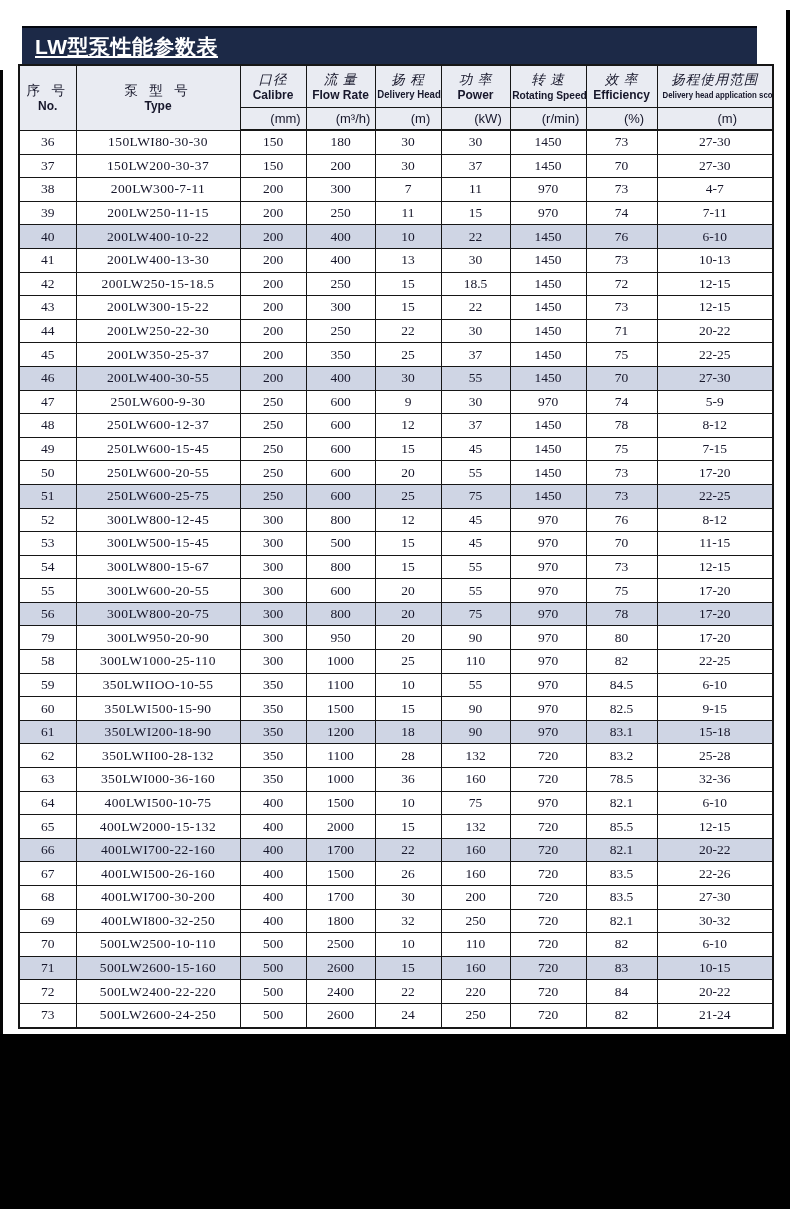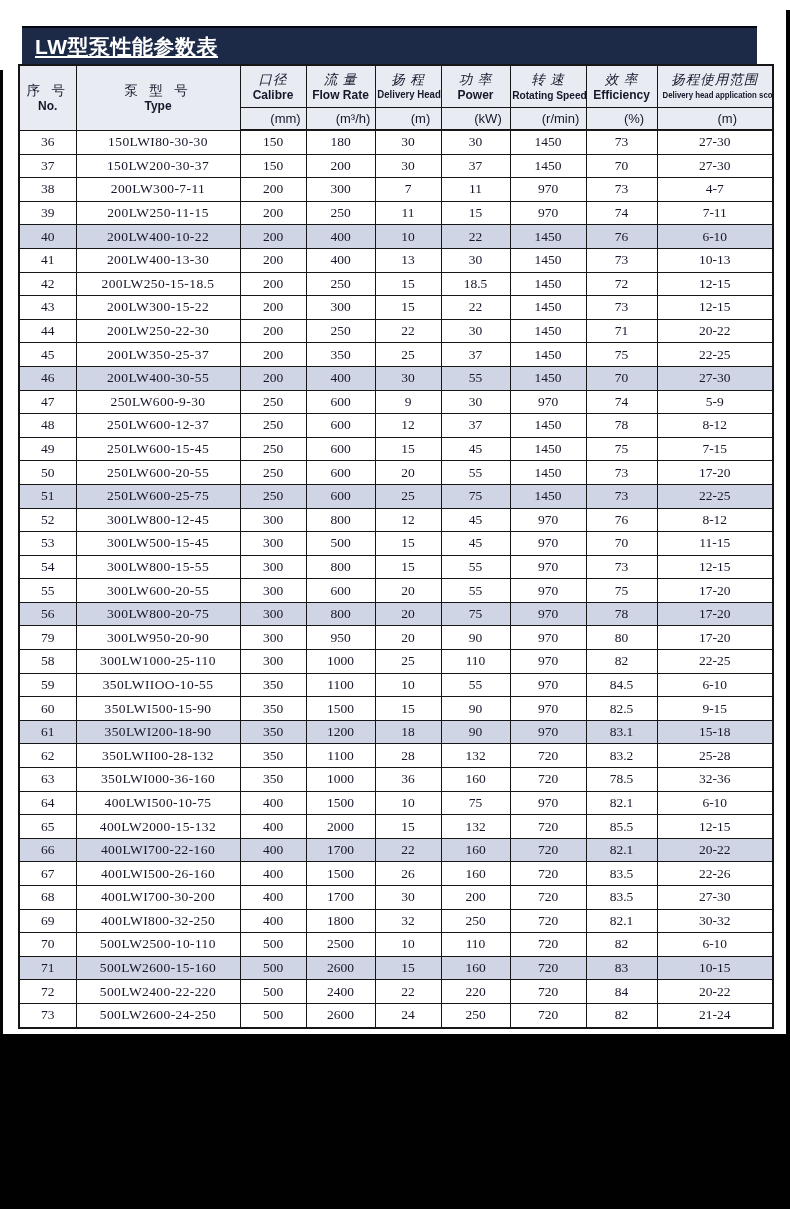--- a/index.html
+++ b/index.html
@@ -304,21 +304,21 @@
           <td>300</td>
           <td>500</td>
           <td>15</td>
           <td>45</td>
           <td>970</td>
           <td>70</td>
           <td>11-15</td>
         </tr>
         <tr>
           <td>54</td>
-          <td class="type-cell">300LW800-15-55</td>
+          <td class="type-cell">300LW800-15-67</td>
           <td>300</td>
           <td>800</td>
           <td>15</td>
           <td>55</td>
           <td>970</td>
           <td>73</td>
           <td>12-15</td>
         </tr>
         <tr>
           <td>55</td>

